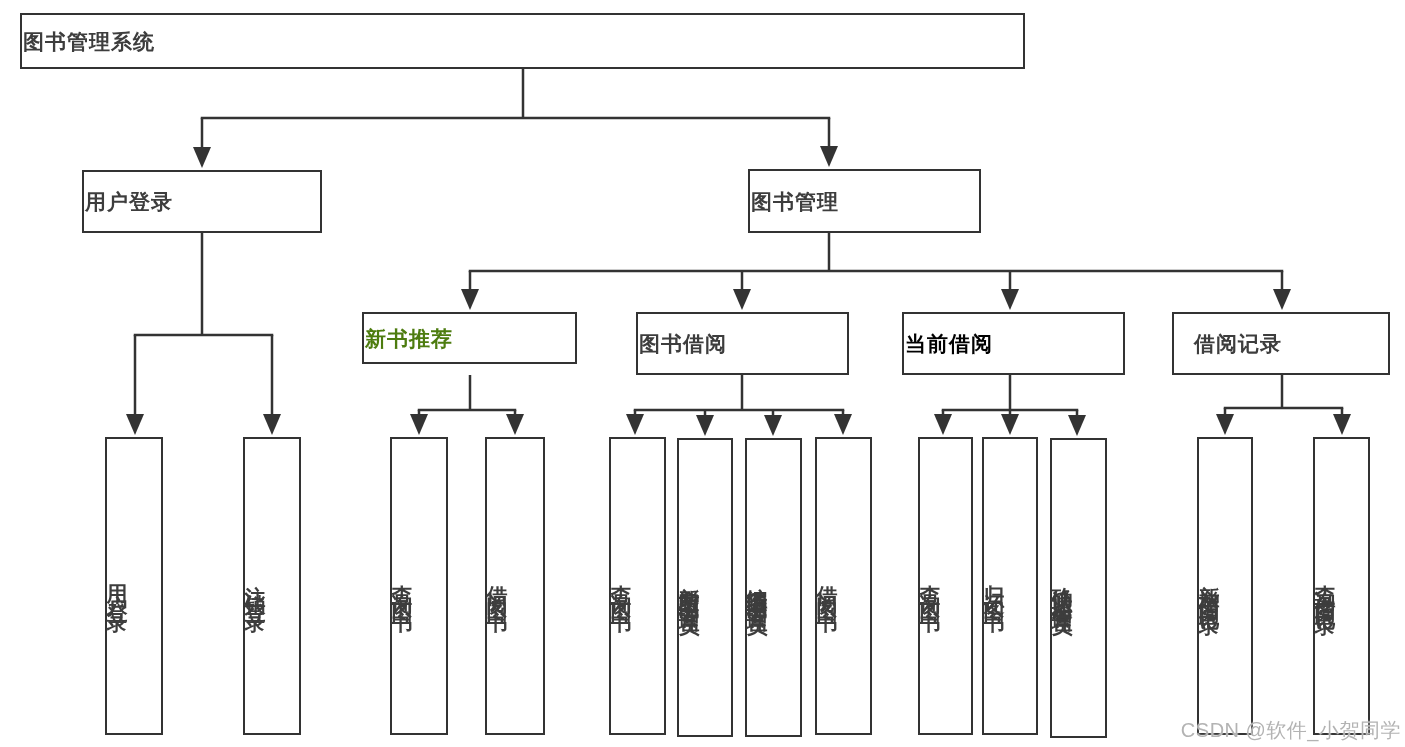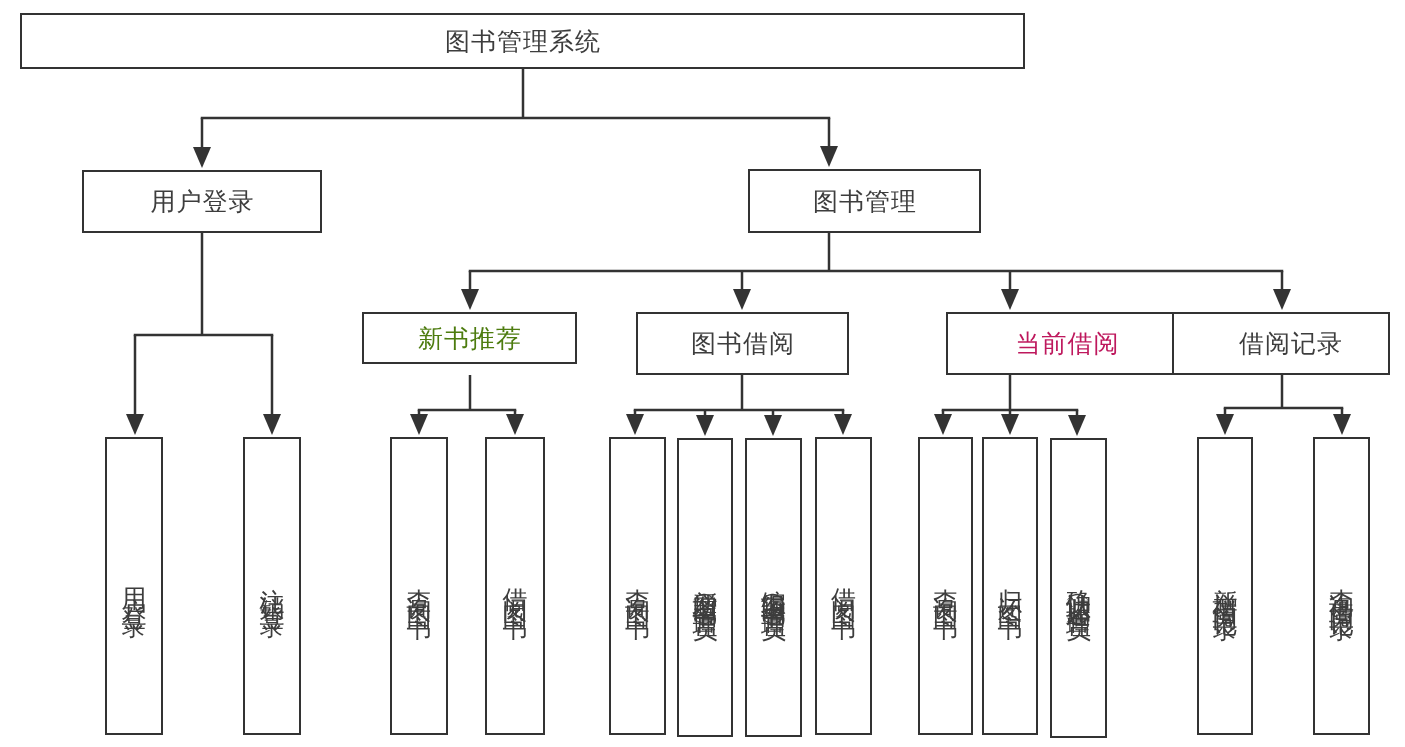--- a/index.html
+++ b/index.html
@@ -22,25 +22,25 @@
     width: 1405px;
     height: 747px;
   }
   .node {
     position: absolute;
     box-sizing: border-box;
     border: 2.5px solid #333333;
     background: #ffffff;
     display: flex;
     align-items: center;
-    justify-content: center;
     color: #3d3d3d;
-    font-size: 25px;
+    font-size: 21px;
     line-height: 1;
     z-index: 2;
+    font-weight: bold;
   }
   .node span {
     display: block;
     white-space: nowrap;
   }
   .node.h span {
     letter-spacing: 1px;
     padding-left: 1px;
   }
   .node.v span {
@@ -126,21 +126,21 @@
       </div>
       <div class="node h" style="left: 712px; top: 169px; width: 233px; height: 64px; border-color: rgb(51, 51, 51); background: rgb(255, 255, 255); color: rgb(61, 61, 61); margin-left: 36px;">
         <span>图书管理</span>
       </div>
       <div class="node h" style="left: 362px; top: 312px; width: 215px; height: 52px; border-color: rgb(51, 51, 51); background: rgb(255, 255, 255); color: #4d7c0f;">
         <span>新书推荐</span>
       </div>
       <div class="node h" style="left: 636px; top: 312px; width: 213px; height: 63px; border-color: rgb(51, 51, 51); background: rgb(255, 255, 255); color: rgb(61, 61, 61);">
         <span>图书借阅</span>
       </div>
-      <div class="node h" style="left: 946px; top: 312px; width: 242px; height: 63px; border-color: rgb(51, 51, 51); background: rgb(255, 255, 255); color: #be185d;">
+      <div class="node h" style="left: 902px; top: 312px; width: 223px; height: 63px; border-color: rgb(51, 51, 51); background: rgb(255, 255, 255); color: #000000;">
         <span>当前借阅</span>
       </div>
       <div class="node h" style="left: 1172px; top: 312px; width: 218px; height: 63px; border-color: rgb(51, 51, 51); background: rgb(255, 255, 255); color: rgb(61, 61, 61); padding-left: 19px;">
         <span>借阅记录</span>
       </div>
       <div class="node v" style="left: 105px; top: 437px; width: 58px; height: 298px; border-color: rgb(51, 51, 51); background: rgb(255, 255, 255); color: rgb(61, 61, 61);">
         <span style="letter-spacing: 9px;">用户登录</span>
       </div>
       <div class="node v" style="left: 243px; top: 437px; width: 58px; height: 298px; border-color: rgb(51, 51, 51); background: rgb(255, 255, 255); color: rgb(61, 61, 61);">
         <span style="letter-spacing: 9px;">注销登录</span>
@@ -172,13 +172,14 @@
       <div class="node v" style="left: 1050px; top: 438px; width: 57px; height: 300px; border-color: rgb(51, 51, 51); background: rgb(255, 255, 255); color: rgb(61, 61, 61);">
         <span style="letter-spacing: 4px;">确认归还（管理员）</span>
       </div>
       <div class="node v" style="left: 1197px; top: 437px; width: 56px; height: 298px; border-color: rgb(51, 51, 51); background: rgb(255, 255, 255); color: rgb(61, 61, 61);">
         <span style="letter-spacing: 6px;">新增借阅记录</span>
       </div>
       <div class="node v" style="left: 1313px; top: 437px; width: 57px; height: 298px; border-color: rgb(51, 51, 51); background: rgb(255, 255, 255); color: rgb(61, 61, 61);">
         <span style="letter-spacing: 6px;">查询借阅记录</span>
       </div>
     </div>
+  <div id="watermark" style="color: rgb(179, 179, 179);">CSDN @软件_小贺同学</div>
 </div>
 
 </body></html>

